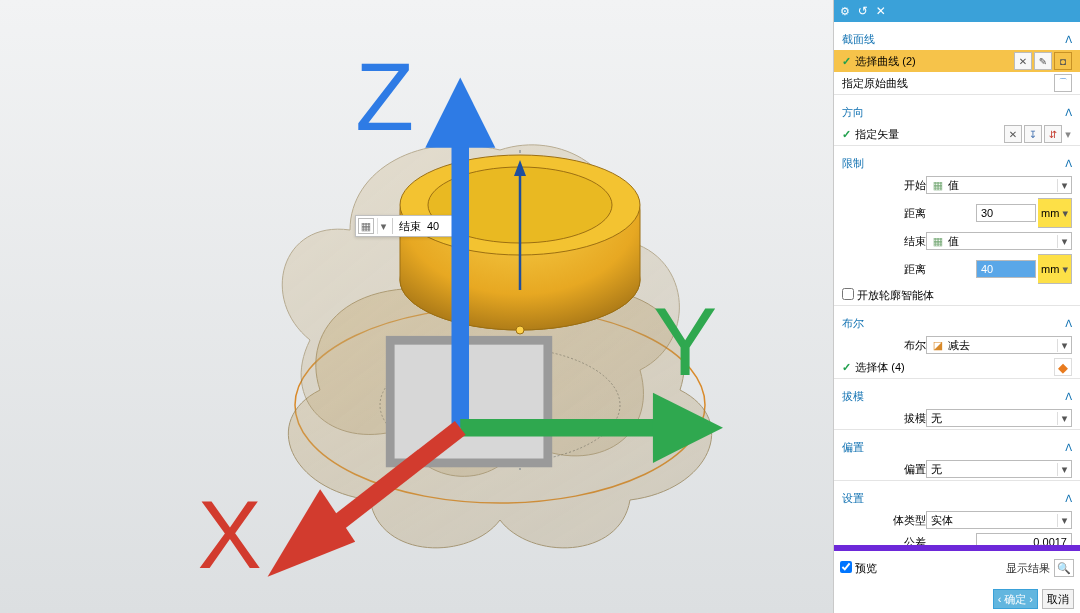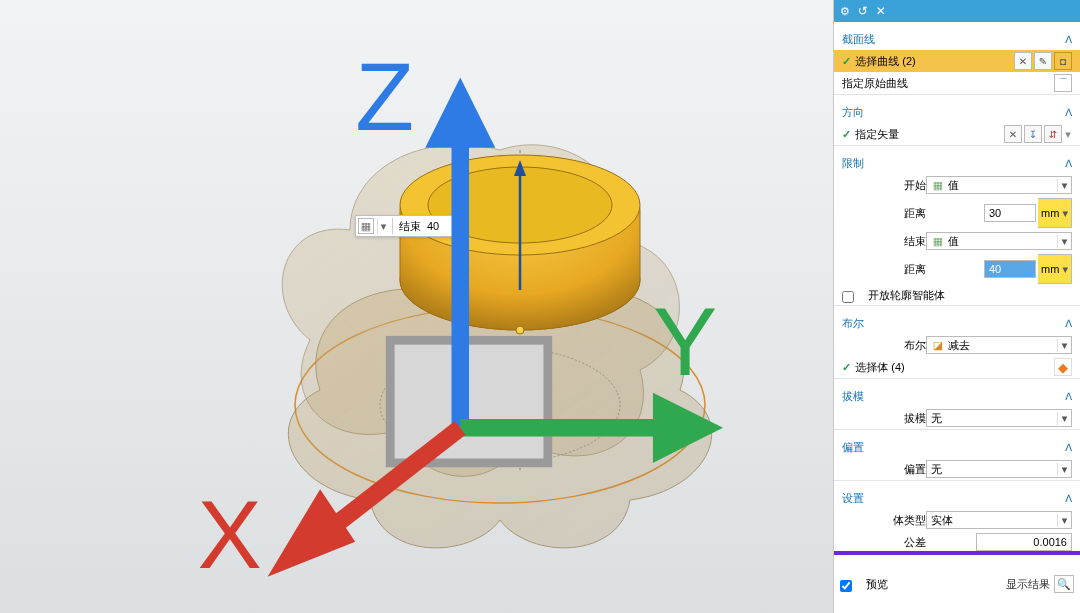--- a/index.html
+++ b/index.html
@@ -50,29 +50,29 @@
   .btn-icon.outline { background:#fff; }
   .btn-icon.orange-cube { background:#fff; color:#e87b1f; font-size:13px; border:1px solid #ddd;}
   .btn-icon.vec-red  { color:#c43b2e;}
   .btn-icon.vec-icon { color:#416fae;}
 
   .dd { display:flex; align-items:center; border:1px solid #bbb; background:#fff; height:18px; min-width:60px; padding:0 0 0 4px; }
   .dd .dd-ico { width:14px; margin-right:3px; color:#7a7; display:flex; align-items:center; justify-content:center;}
   .dd .dd-txt { flex:1; }
   .dd .dd-caret { width:14px; display:flex; align-items:center; justify-content:center; border-left:1px solid #ddd; color:#555; }
   .dd.full { width: 100%; }
-  .numbox { border:1px solid #bbb; height:18px; width:52px; padding:0 4px; background:#fff; display:flex;align-items:center;text-align:center;}
+  .numbox { border:1px solid #bbb; height:18px; width:60px; padding:0 4px; background:#fff; display:flex;align-items:center;text-align:center;}
   .numbox.hl { background:#5aa7e8; color:#fff;}
   .unit { border:1px solid #bbb; border-left:none; height:30px; width:34px; display:flex; align-items:center; padding:10px 3px; background:#fde047;}
   .unit .dd-caret{ margin-left:auto; color:#555;}
 
-  .chk { display:flex; align-items:flex-end; gap:14px; padding:2px 8px; }
+  .chk { display:flex; align-items:flex-start; gap:3px; padding:2px 8px; }
   .chk input { width:12px; height:12px; }
 
-  .footer { border-top:4px solid #6d28d9; padding:20px 6px; display:flex; align-items:center; gap:6px; }
+  .footer { border-top:6px solid #6d28d9; padding:8px 6px; display:flex; align-items:center; gap:6px; }
   .footer .spacer{ flex:1;}
   .show-res { display:flex; align-items:center; gap:4px; color:#333;}
   .show-res .mag { border:1px solid #bbb; width:20px;height:18px;display:flex;align-items:center;justify-content:center;background:#fff;}
 
   .actions { padding:4px 6px; display:flex; justify-content:flex-end; gap:4px;}
   .btn { height:20px; padding:0 4px; border:1px solid #bbb; background:#f3f3f3; cursor:pointer;}
   .btn.primary { background:#62b6df; color:#fff; border-color:#3aa1d9; display:flex; align-items:center; gap:3px;}
   .btn.primary::before { content:"‹"; }
   .btn.primary::after { content:"›"; }
 </style>
@@ -296,32 +296,38 @@
           <div class="dd full">
             <span class="dd-txt">实体</span>
             <span class="dd-caret">▾</span>
           </div>
         </div>
       </div>
       <div class="row">
         <span class="rlabel">公差</span>
         <div class="rctrl">
           <div class="numbox" style="width:96px;text-align:right;justify-content:flex-end;">
-              <span>0.0016</span>
+              <span>0.0017</span>
             </div>
         </div>
       </div>
     </div>
 
     <div class="footer">
       <label class="chk" style="padding:0;">
         <input type="checkbox" checked="" style="">
         <span>预览</span>
       </label>
       <span class="spacer"></span>
       <span class="show-res">
         <span>显示结果</span>
         <span class="mag">🔍</span>
       </span>
     </div>
 
+    <div class="actions">
+      <button class="btn primary">
+          <span>确定</span>
+        </button>
+      <button class="btn">取消</button>
+    </div>
   </div>
 </div>
 
 </body></html>

